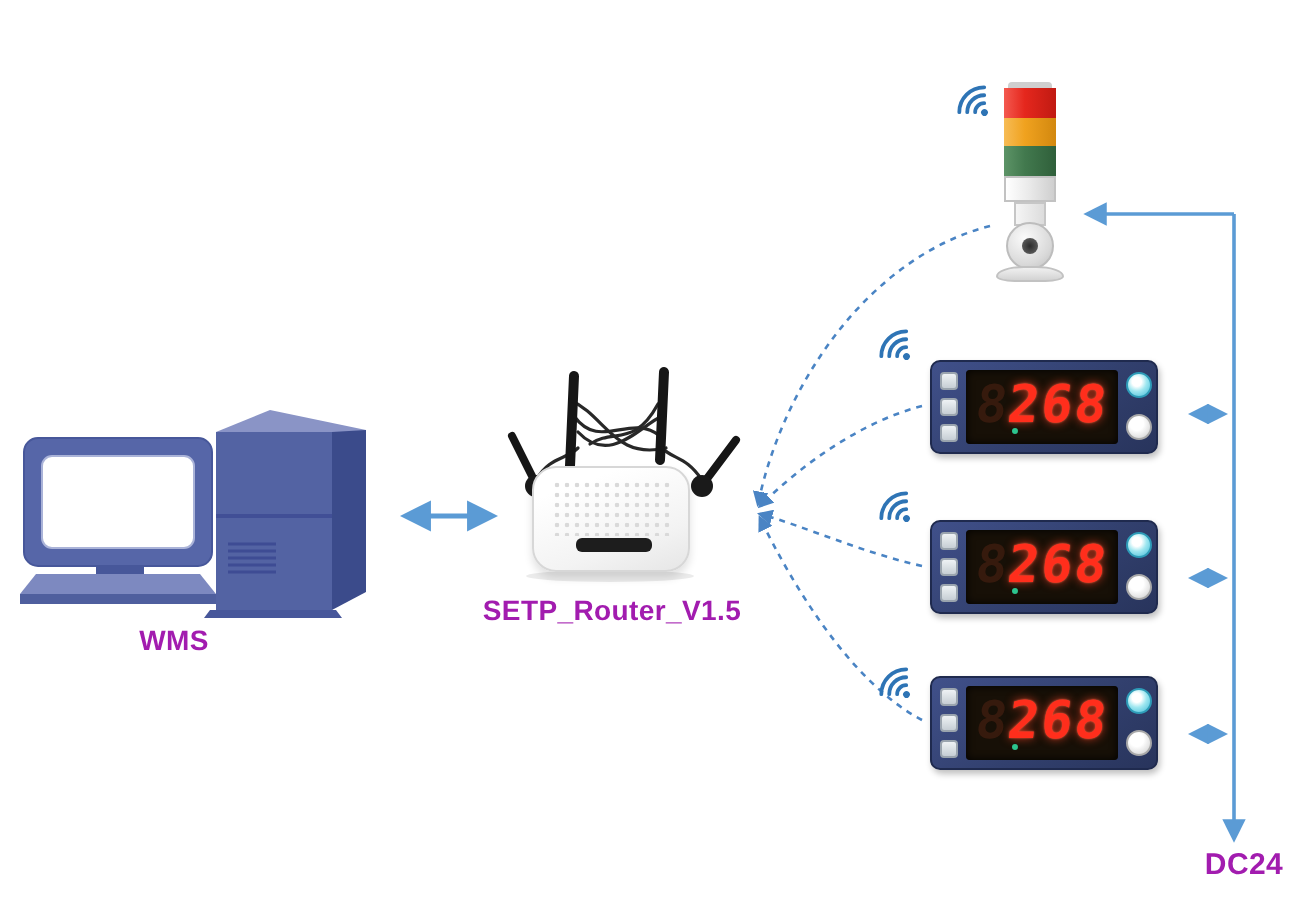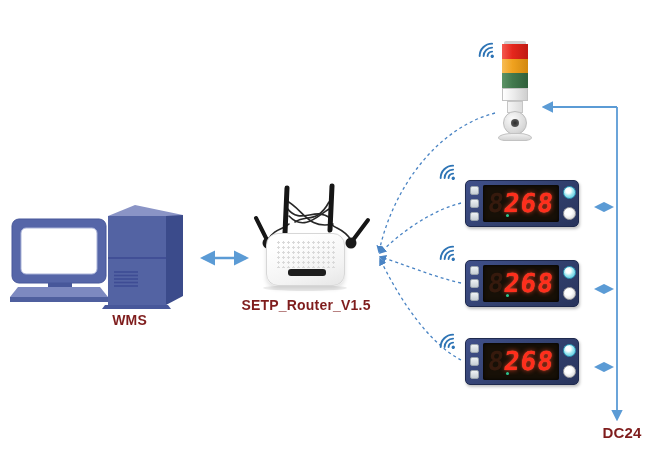--- a/index.html
+++ b/index.html
@@ -3,22 +3,22 @@
 <meta charset="utf-8">
 <style>
   html,body{margin:0;padding:0;background:#ffffff;}
   .canvas{
     position:relative;width:658px;height:454px;background:#ffffff;overflow:hidden;
     font-family:"Liberation Sans","DejaVu Sans",sans-serif;
   }
   .abs{position:absolute;}
   svg{display:block;}
   
-  .label{position:absolute;font-weight:bold;color:#7f1d1d;font-size:14px;text-align:center;letter-spacing:.2px;}
-  .label.wms{left:75px;top:312px;width:72px;text-align:right;}
+  .label{position:absolute;font-weight:bold;color:#a21caf;font-size:14px;text-align:center;letter-spacing:.2px;}
+  .label.wms{left:51px;top:312px;width:72px;}
   .label.router{left:226px;top:297px;width:160px;font-size:14px;}
   .label.dc24{left:594px;top:424px;width:56px;font-size:15px;}
   
   .display{
     position:absolute;left:465px;width:112px;height:45px;border-radius:5px;
     background:linear-gradient(145deg,#40508a 0%,#32406e 55%,#28345c 100%);
     border:1px solid #1f2a4e;box-shadow:1px 2px 3px rgba(0,0,0,.25);
   }
   .display .btn{position:absolute;left:4px;width:9px;height:9px;border-radius:2px;
     background:linear-gradient(#eef2f4,#c6ced4);border:1px solid #9aa4ae;box-sizing:border-box;}

